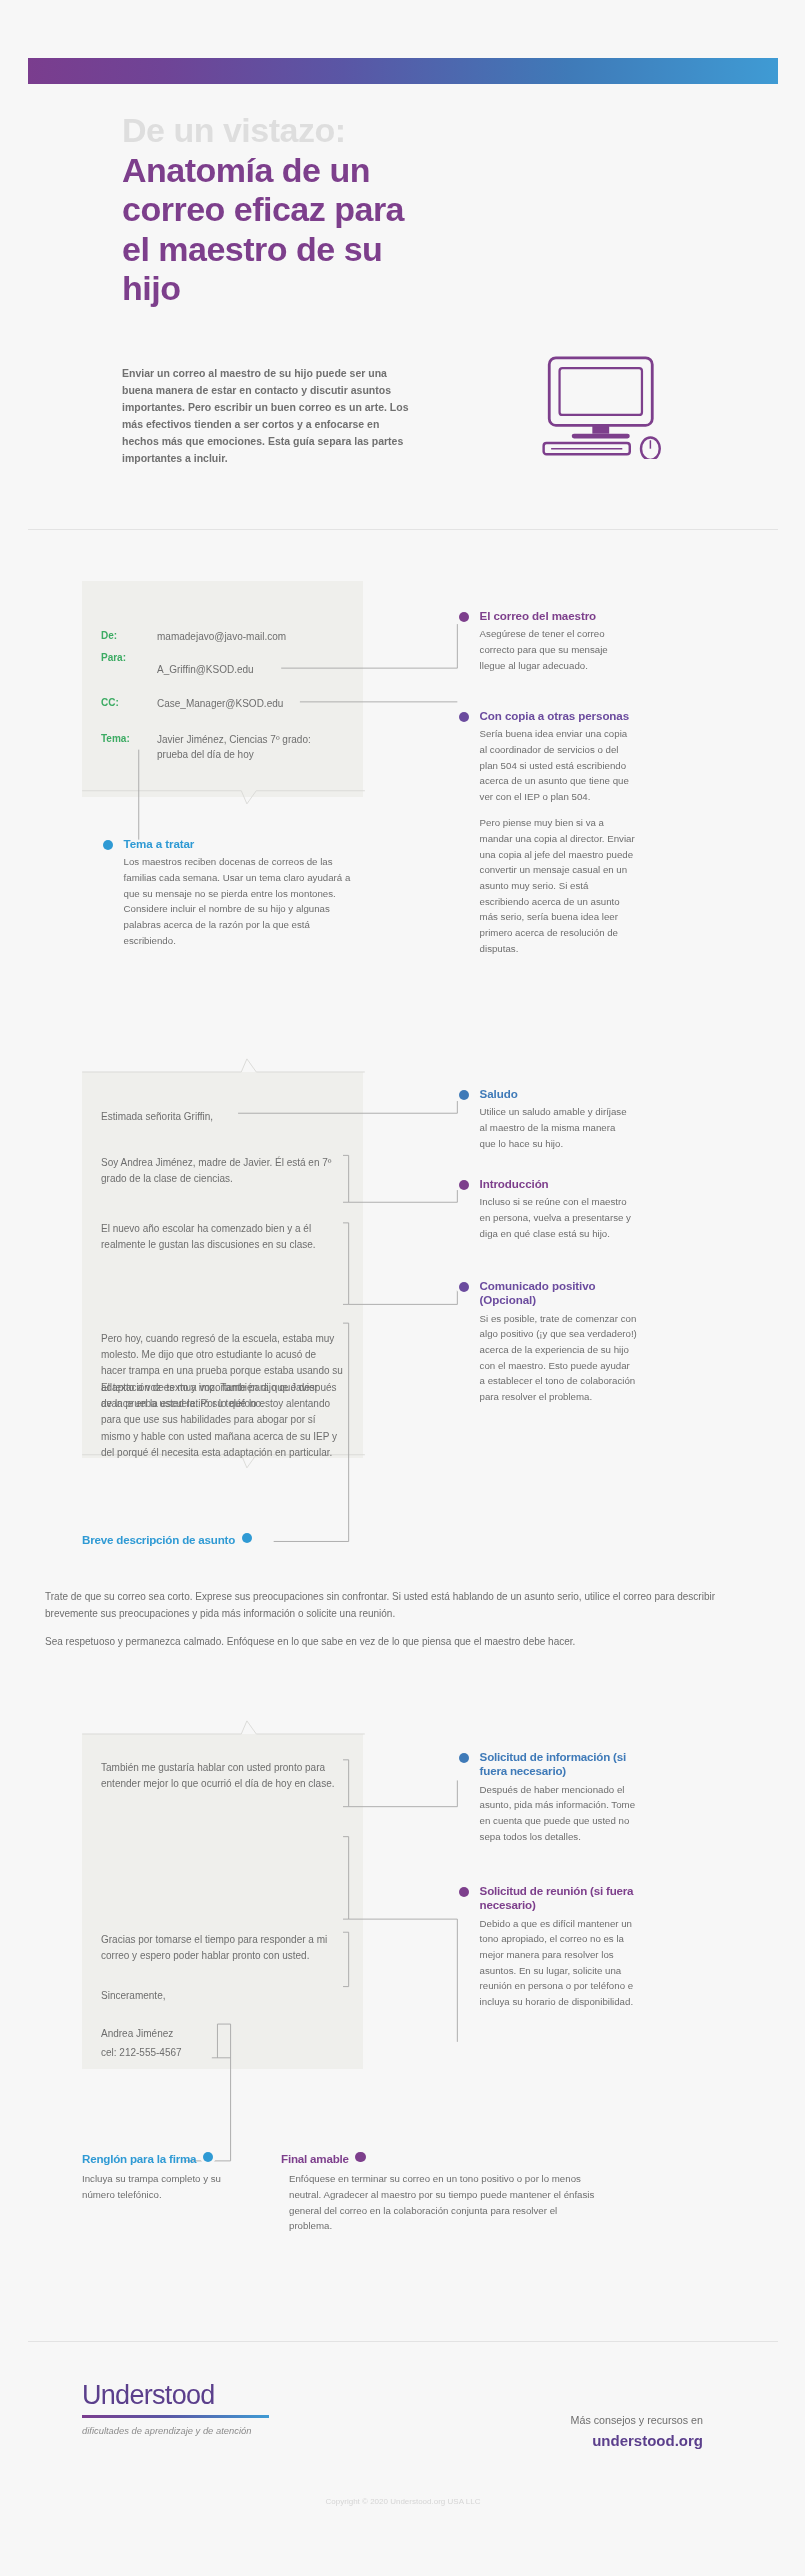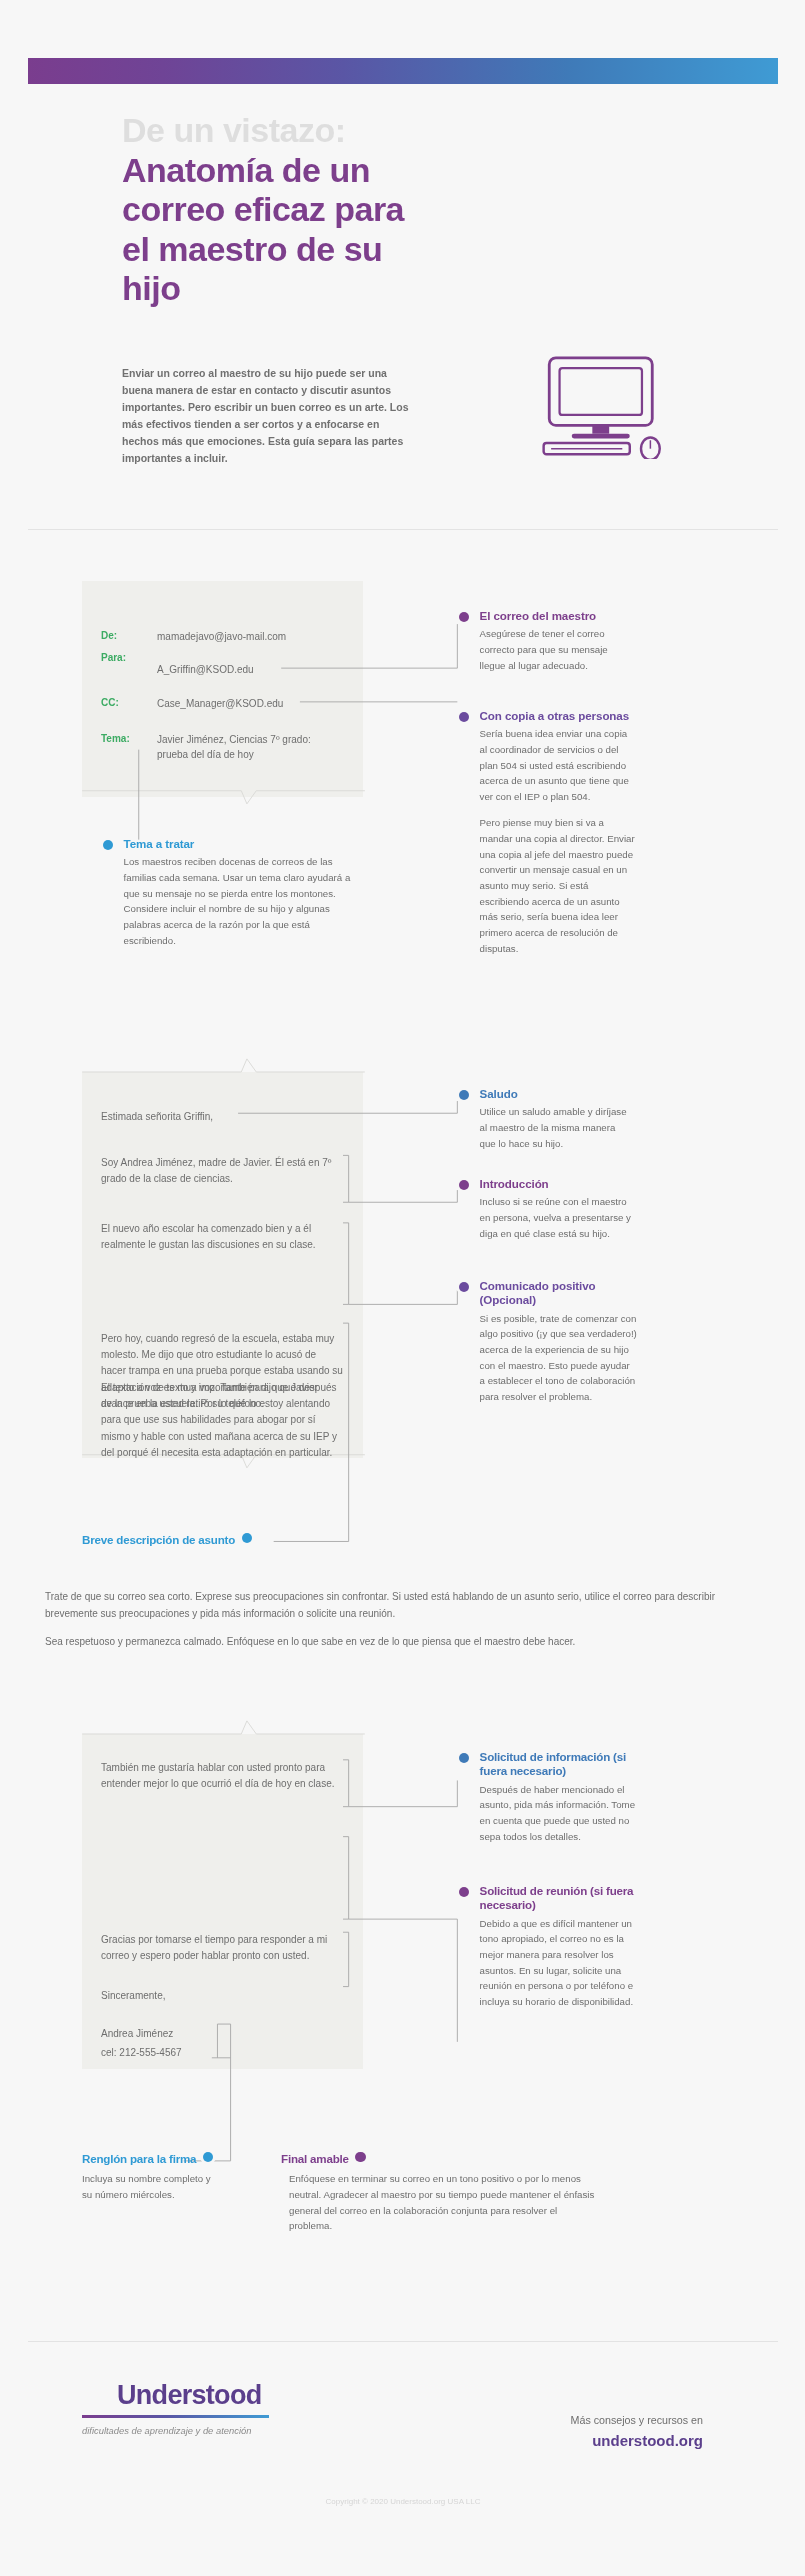--- a/index.html
+++ b/index.html
@@ -138,21 +138,21 @@
   .wide-block p {
     font-size: 10px;
     color: #6e6e6e;
     line-height: 1.66;
   }
   .wide-block p + p { margin-top: 12px; }
 
   
   .footer-rule { position: absolute; left: 28px; top: 2341px; width: 750px; height: 0.9px; background: #e3e3e3; }
   .logo-wrap { position: absolute; left: 82px; top: 2380px; }
-  .logo-word { font-size: 27px; font-weight: bold; color: #5b3f8c; letter-spacing: -0.7px; margin-left: 35px; }
+  .logo-word { font-size: 27px; font-weight: normal; color: #5b3f8c; letter-spacing: -0.7px; }
   .logo-bar { margin-top: 3.7px; width: 187px; height: 3.7px;
     background: linear-gradient(90deg, #7a3d8e 0%, #5a56a5 45%, #3f9bd4 100%); }
   .logo-tag { margin-top: 6.6px; font-size: 9.4px; font-style: italic; color: #8b8b8b; }
   .footer-right { position: absolute; right: 82px; top: 2414px; text-align: right; }
   .footer-right .l1 { font-size: 10.7px; color: #6e6e6e; }
   .footer-right .l2 { margin-top: 5.6px; font-size: 15px; font-weight: bold; color: #5b3f8c; }
   .copyright { position: absolute; left: 0; top: 2497px; width: 806px; text-align: center;
     font-size: 8px; color: #d6d6d6; }
 </style>
 </head>
@@ -321,21 +321,21 @@
   <div class="callout cond" style="left:459px; top:1884px; width:180px;">
     <span class="dot b-purple"></span>
     <h3 class="c-purple">Solicitud de reunión (si fuera necesario)</h3>
     <p>Debido a que es difícil mantener un tono apropiado, el correo no es la mejor manera para resolver los asuntos. En su lugar, solicite una reunión en persona o por teléfono e incluya su horario de disponibilidad.</p>
   </div>
 
   <div class="callout cond" style="left:82px; top:2152px; width:139px;">
     <div class="inline-head c-ltblue" style="width:139px;">
       <span>Renglón para la firma</span><span class="inline-dot b-ltblue"></span>
     </div>
-    <p style="margin-left:0; margin-top:4.7px;">Incluya su nombre completo y su número miércoles.</p>
+    <p style="margin-left:0; margin-top:4.7px;">Incluya su trampa completo y su número telefónico.</p>
   </div>
 
   <div class="callout cond" style="left:281px; top:2152px; width:319px;">
     <div class="inline-head c-purple">
       <span>Final amable</span><span class="inline-dot b-purple"></span>
     </div>
     <p style="margin-left:8px; margin-top:4.7px;">Enfóquese en terminar su correo en un tono positivo o por lo menos neutral. Agradecer al maestro por su tiempo puede mantener el énfasis general del correo en la colaboración conjunta para resolver el problema.</p>
   </div>
 
   <div class="footer-rule"></div>

